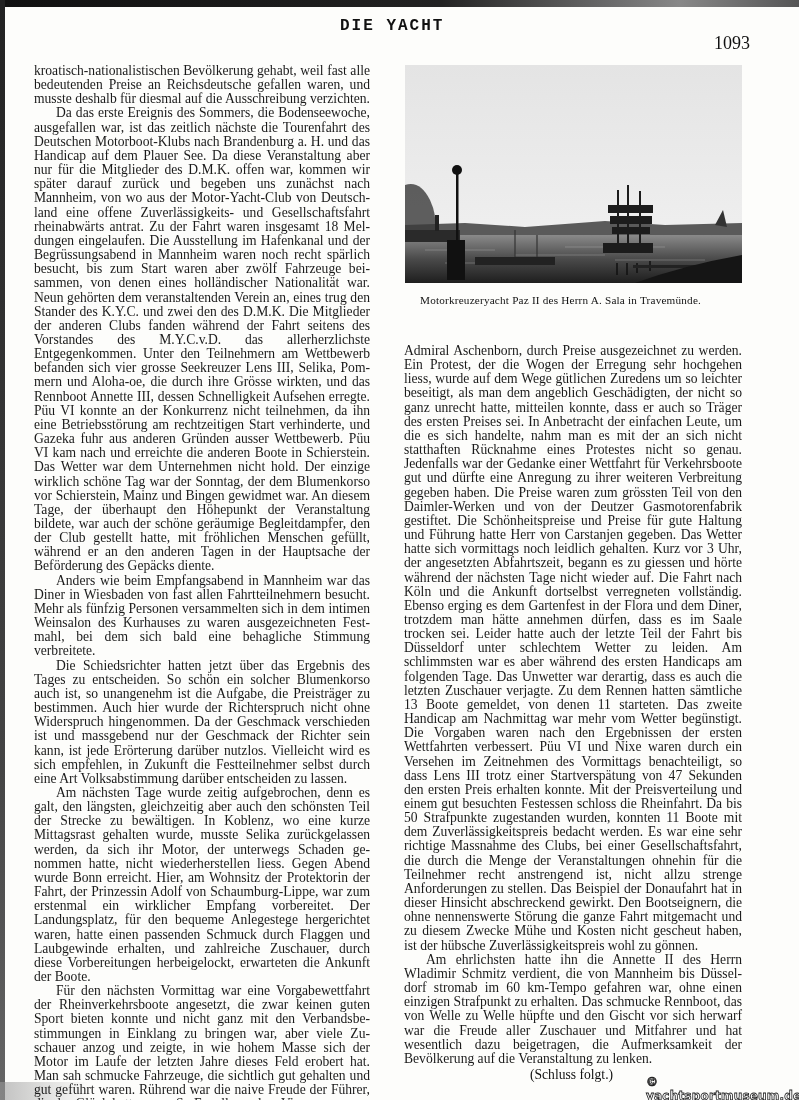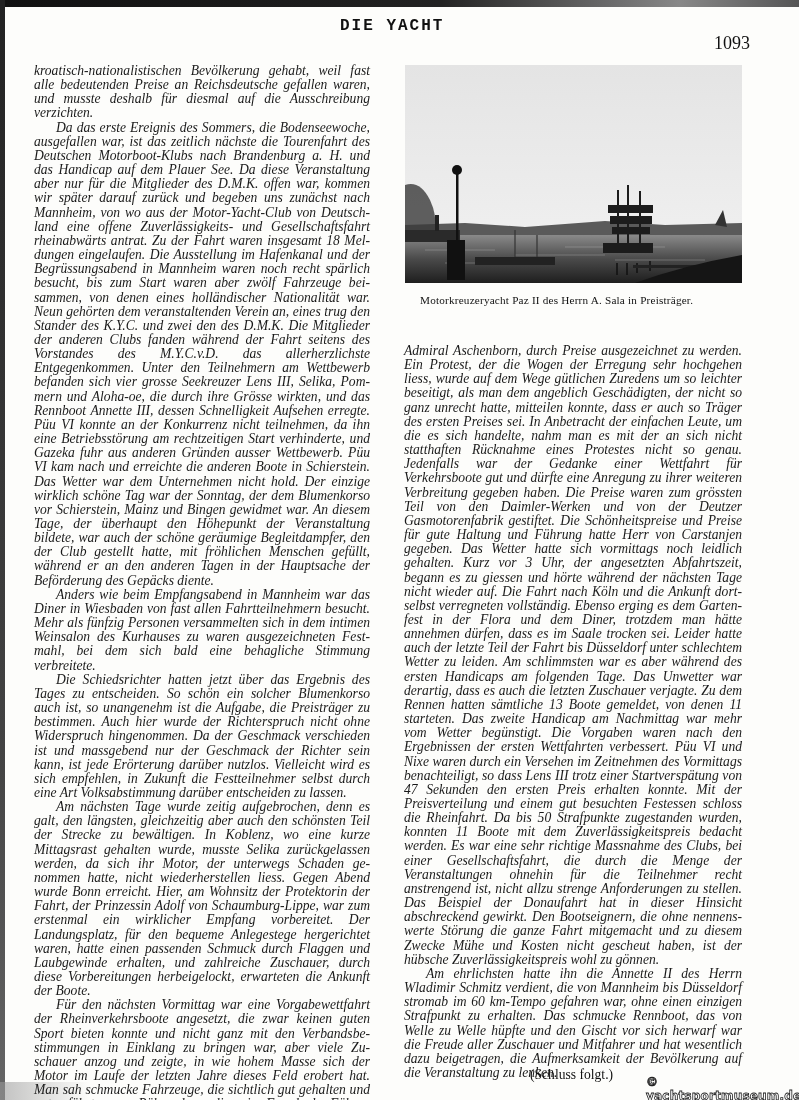--- a/index.html
+++ b/index.html
@@ -28,21 +28,21 @@
   }
   .page-number {
     position: absolute; left: 714px; top: 17px;
     font-size: 18px; color: #111; margin-top: 16px;
   }
   .col {
     position: absolute;
     font-size: 13.6px; line-height: 14.15px;
     text-align: justify; hyphens: manual;
   }
-  .col p { margin: 0; text-indent: 22px; font-style: italic; }
+  .col p { margin: 0; text-indent: 22px; }
   .col p.noindent { text-indent: 0; }
   .col-left { left: 34px; top: 64px; width: 336px; }
   .col-right { left: 404px; top: 344px; width: 338px; }
   .closing {
     position: absolute; left: 530px; top: 1067px; font-size: 13.6px; color: #111; text-align: center;
   }
   .photo {
     position: absolute; left: 405px; top: 65px; width: 337px; height: 218px;
     overflow: hidden; background: #d8d8d8;
   }
@@ -122,21 +122,21 @@
       <line x1="212" y1="198" x2="212" y2="210"></line>
         <line x1="222" y1="198" x2="222" y2="210"></line>
       <line x1="232" y1="198" x2="232" y2="208"></line>
         <line x1="245" y1="196" x2="245" y2="206"></line>
     </g>
     <rect x="228" y="200" width="100" height="3" fill="#222"></rect>
     <path d="M310 160 L318 145 L322 162 Z" fill="#333"></path>
     <path d="M230 218 Q280 200 337 190 L337 218 Z" fill="#151515"></path>
   </svg>
 </div>
-<div class="caption">Motorkreuzeryacht Paz II des Herrn A. Sala in Preisträger.</div>
+<div class="caption">Motorkreuzeryacht Paz II des Herrn A. Sala in Travemünde.</div>
 
 <div class="col col-right">
   <p class="noindent">Admiral Aschenborn, durch Preise ausgezeichnet zu werden. Ein Protest, der die Wogen der Erregung sehr hoch­gehen liess, wurde auf dem Wege gütlichen Zuredens um so leichter beseitigt, als man dem angeblich Geschädigten, der nicht so ganz unrecht hatte, mitteilen konnte, dass er auch so Träger des ersten Preises sei. In Anbetracht der einfachen Leute, um die es sich handelte, nahm man es mit der an sich nicht statthaften Rücknahme eines Protestes nicht so genau. Jedenfalls war der Gedanke einer Wettfahrt für Verkehrsboote gut und dürfte eine Anregung zu ihrer weiteren Verbreitung gegeben haben. Die Preise waren zum grössten Teil von den Daimler-Werken und von der Deutzer Gasmotorenfabrik gestiftet. Die Schönheitspreise und Preise für gute Haltung und Führung hatte Herr von Carstanjen gegeben. Das Wetter hatte sich vormittags noch leidlich gehalten. Kurz vor 3 Uhr, der angesetzten Abfahrtszeit, begann es zu giessen und hörte während der nächsten Tage nicht wieder auf. Die Fahrt nach Köln und die Ankunft dort­selbst verregneten vollständig. Ebenso erging es dem Garten­fest in der Flora und dem Diner, trotzdem man hätte annehmen dürfen, dass es im Saale trocken sei. Leider hatte auch der letzte Teil der Fahrt bis Düsseldorf unter schlechtem Wetter zu leiden. Am schlimmsten war es aber während des ersten Handicaps am folgenden Tage. Das Unwetter war derartig, dass es auch die letzten Zuschauer verjagte. Zu dem Rennen hatten sämtliche 13 Boote gemeldet, von denen 11 starteten. Das zweite Handicap am Nachmittag war mehr vom Wetter begünstigt. Die Vorgaben waren nach den Ergebnissen der ersten Wettfahrten verbessert. Püu VI und Nixe waren durch ein Versehen im Zeitnehmen des Vormittags benachteiligt, so dass Lens III trotz einer Start­verspätung von 47 Sekunden den ersten Preis erhalten konnte. Mit der Preisverteilung und einem gut besuchten Festessen schloss die Rheinfahrt. Da bis 50 Strafpunkte zugestanden wurden, konnten 11 Boote mit dem Zuver­lässigkeitspreis bedacht werden. Es war eine sehr richtige Massnahme des Clubs, bei einer Gesellschaftsfahrt, die durch die Menge der Veranstaltungen ohnehin für die Teilnehmer recht anstrengend ist, nicht allzu strenge Anforderungen zu stellen. Das Beispiel der Donaufahrt hat in dieser Hinsicht abschreckend gewirkt. Den Bootseignern, die ohne nennens­werte Störung die ganze Fahrt mitgemacht und zu diesem Zwecke Mühe und Kosten nicht gescheut haben, ist der hübsche Zuverlässigkeitspreis wohl zu gönnen.</p>
   <p>Am ehrlichsten hatte ihn die Annette II des Herrn Wladimir Schmitz verdient, die von Mannheim bis Düssel­dorf stromab im 60 km-Tempo gefahren war, ohne einen einzigen Strafpunkt zu erhalten. Das schmucke Rennboot, das von Welle zu Welle hüpfte und den Gischt vor sich herwarf war die Freude aller Zuschauer und Mitfahrer und hat wesentlich dazu beigetragen, die Aufmerksamkeit der Bevölkerung auf die Veranstaltung zu lenken.</p>
 </div>
 <div class="closing">(Schluss folgt.)</div>
 
 <div class="watermark">© yachtsportmuseum.de</div>
 
 </body></html>

